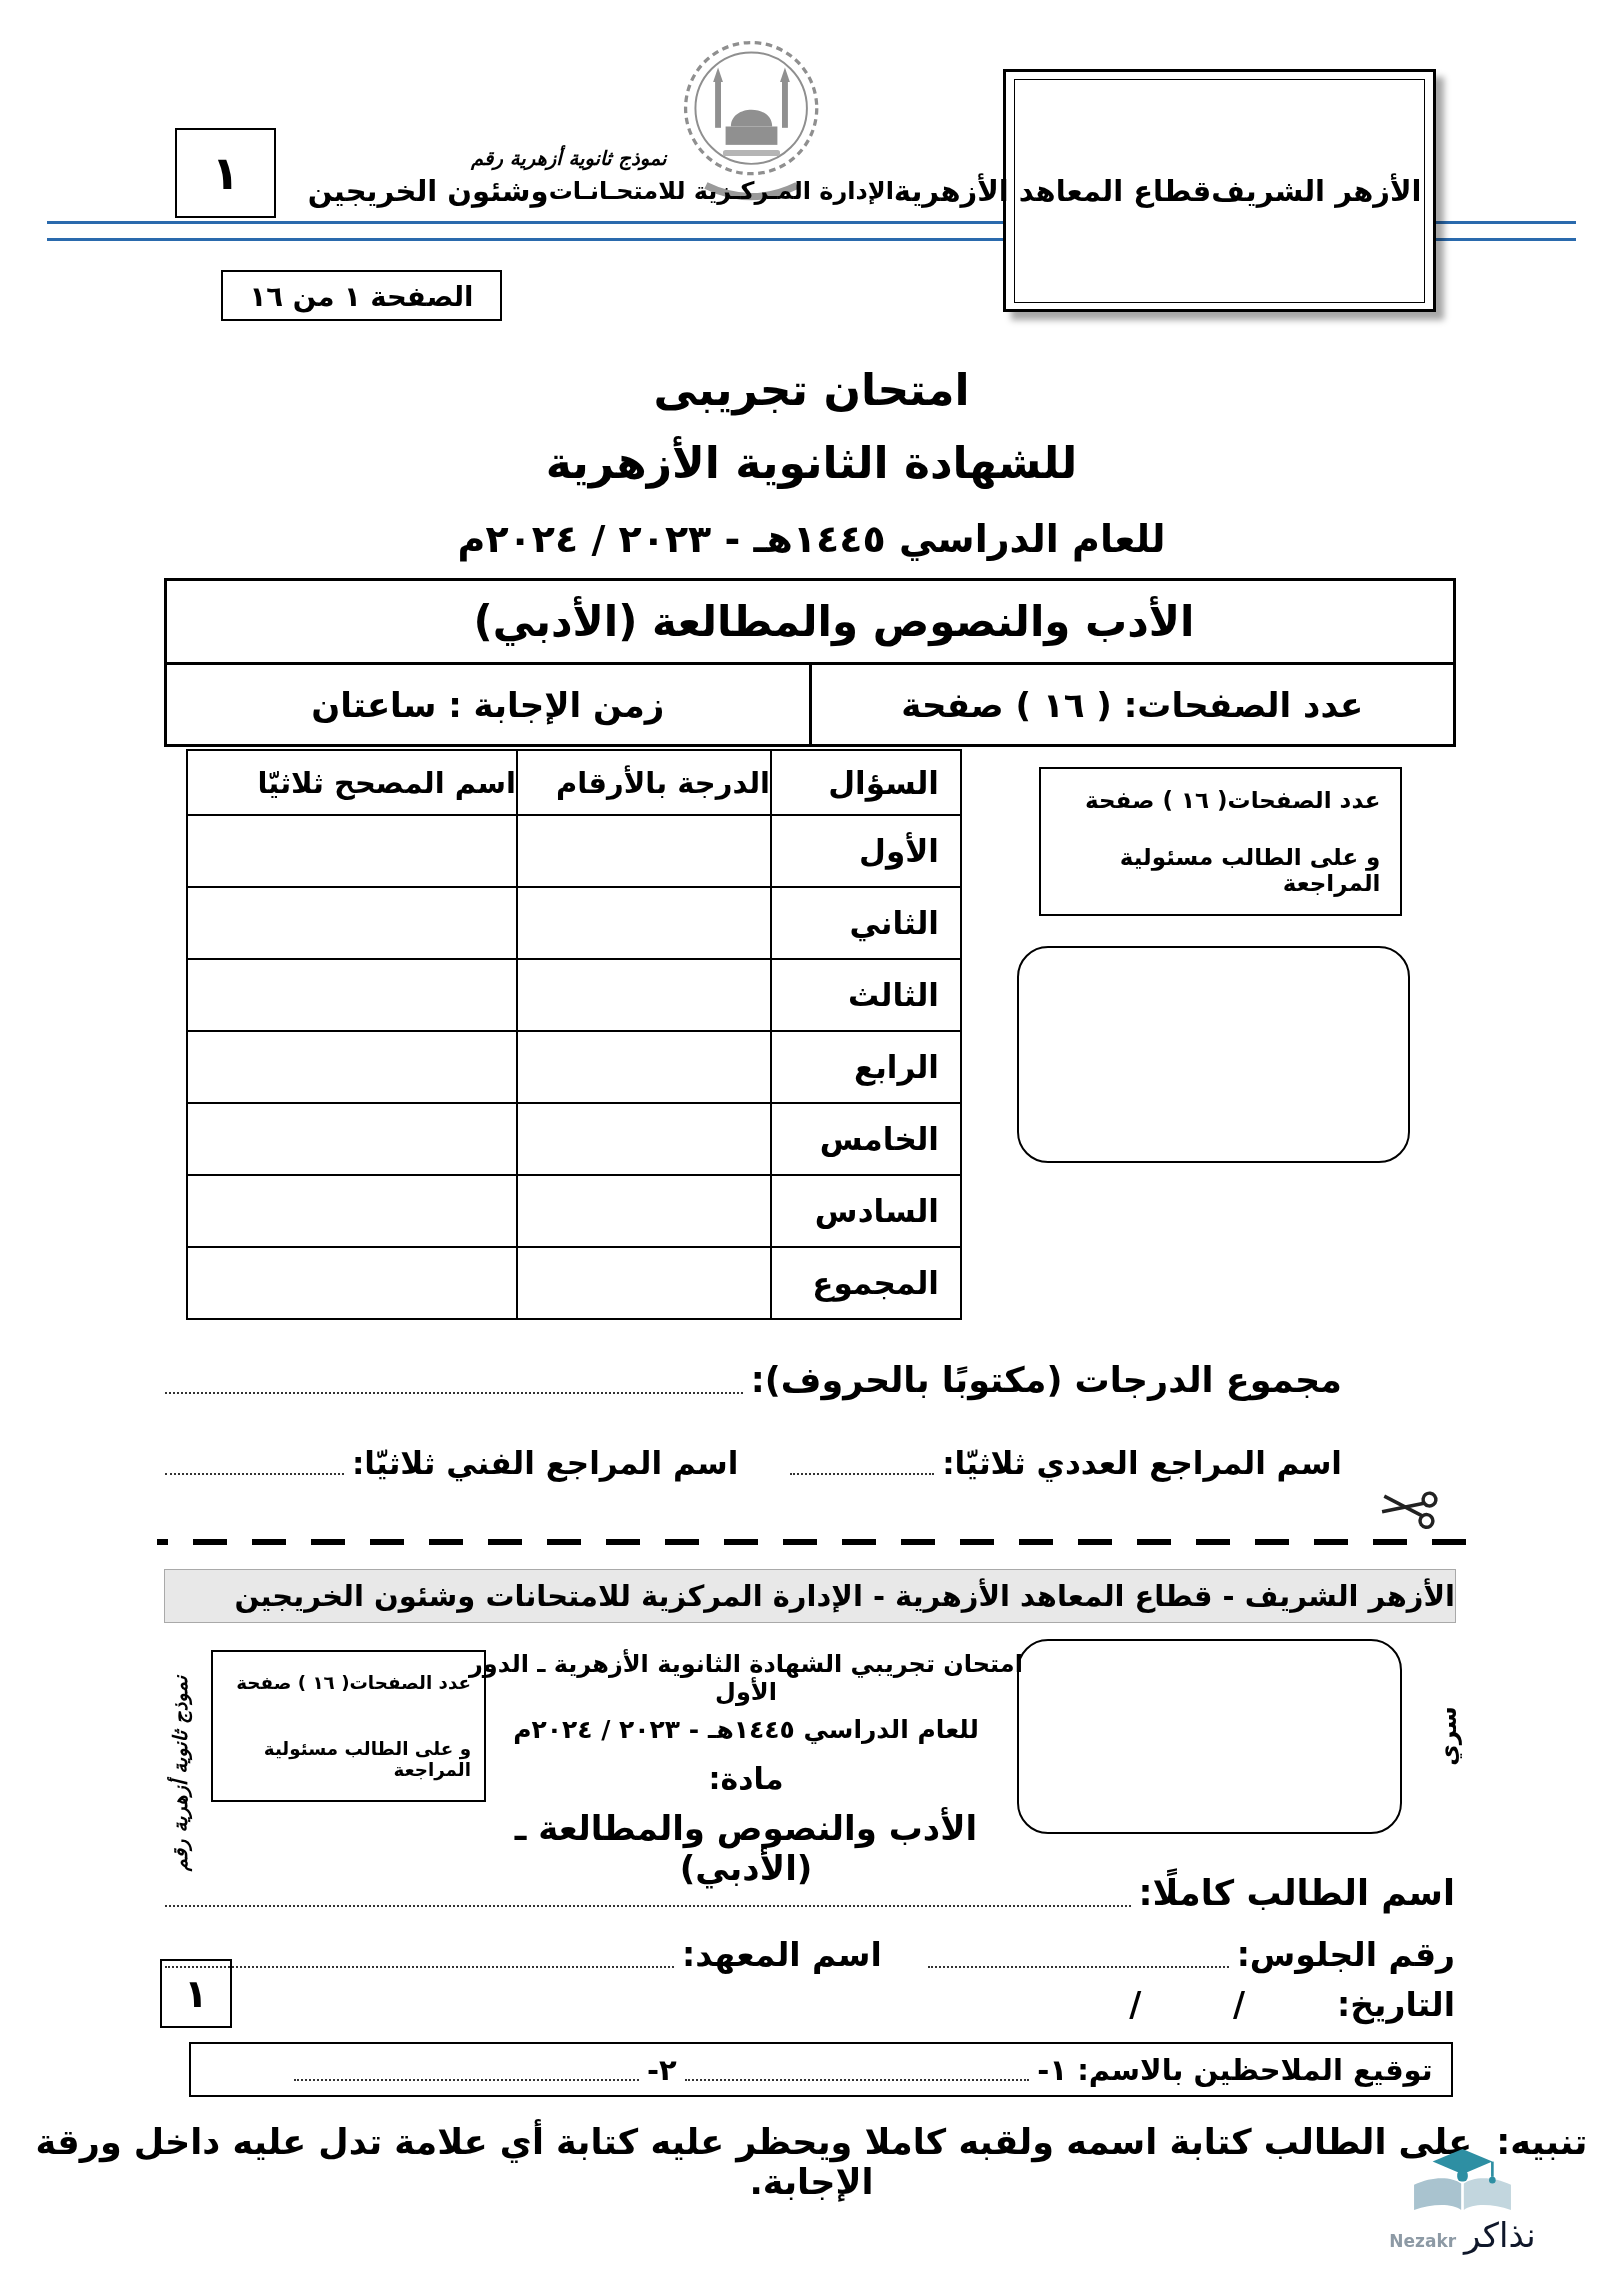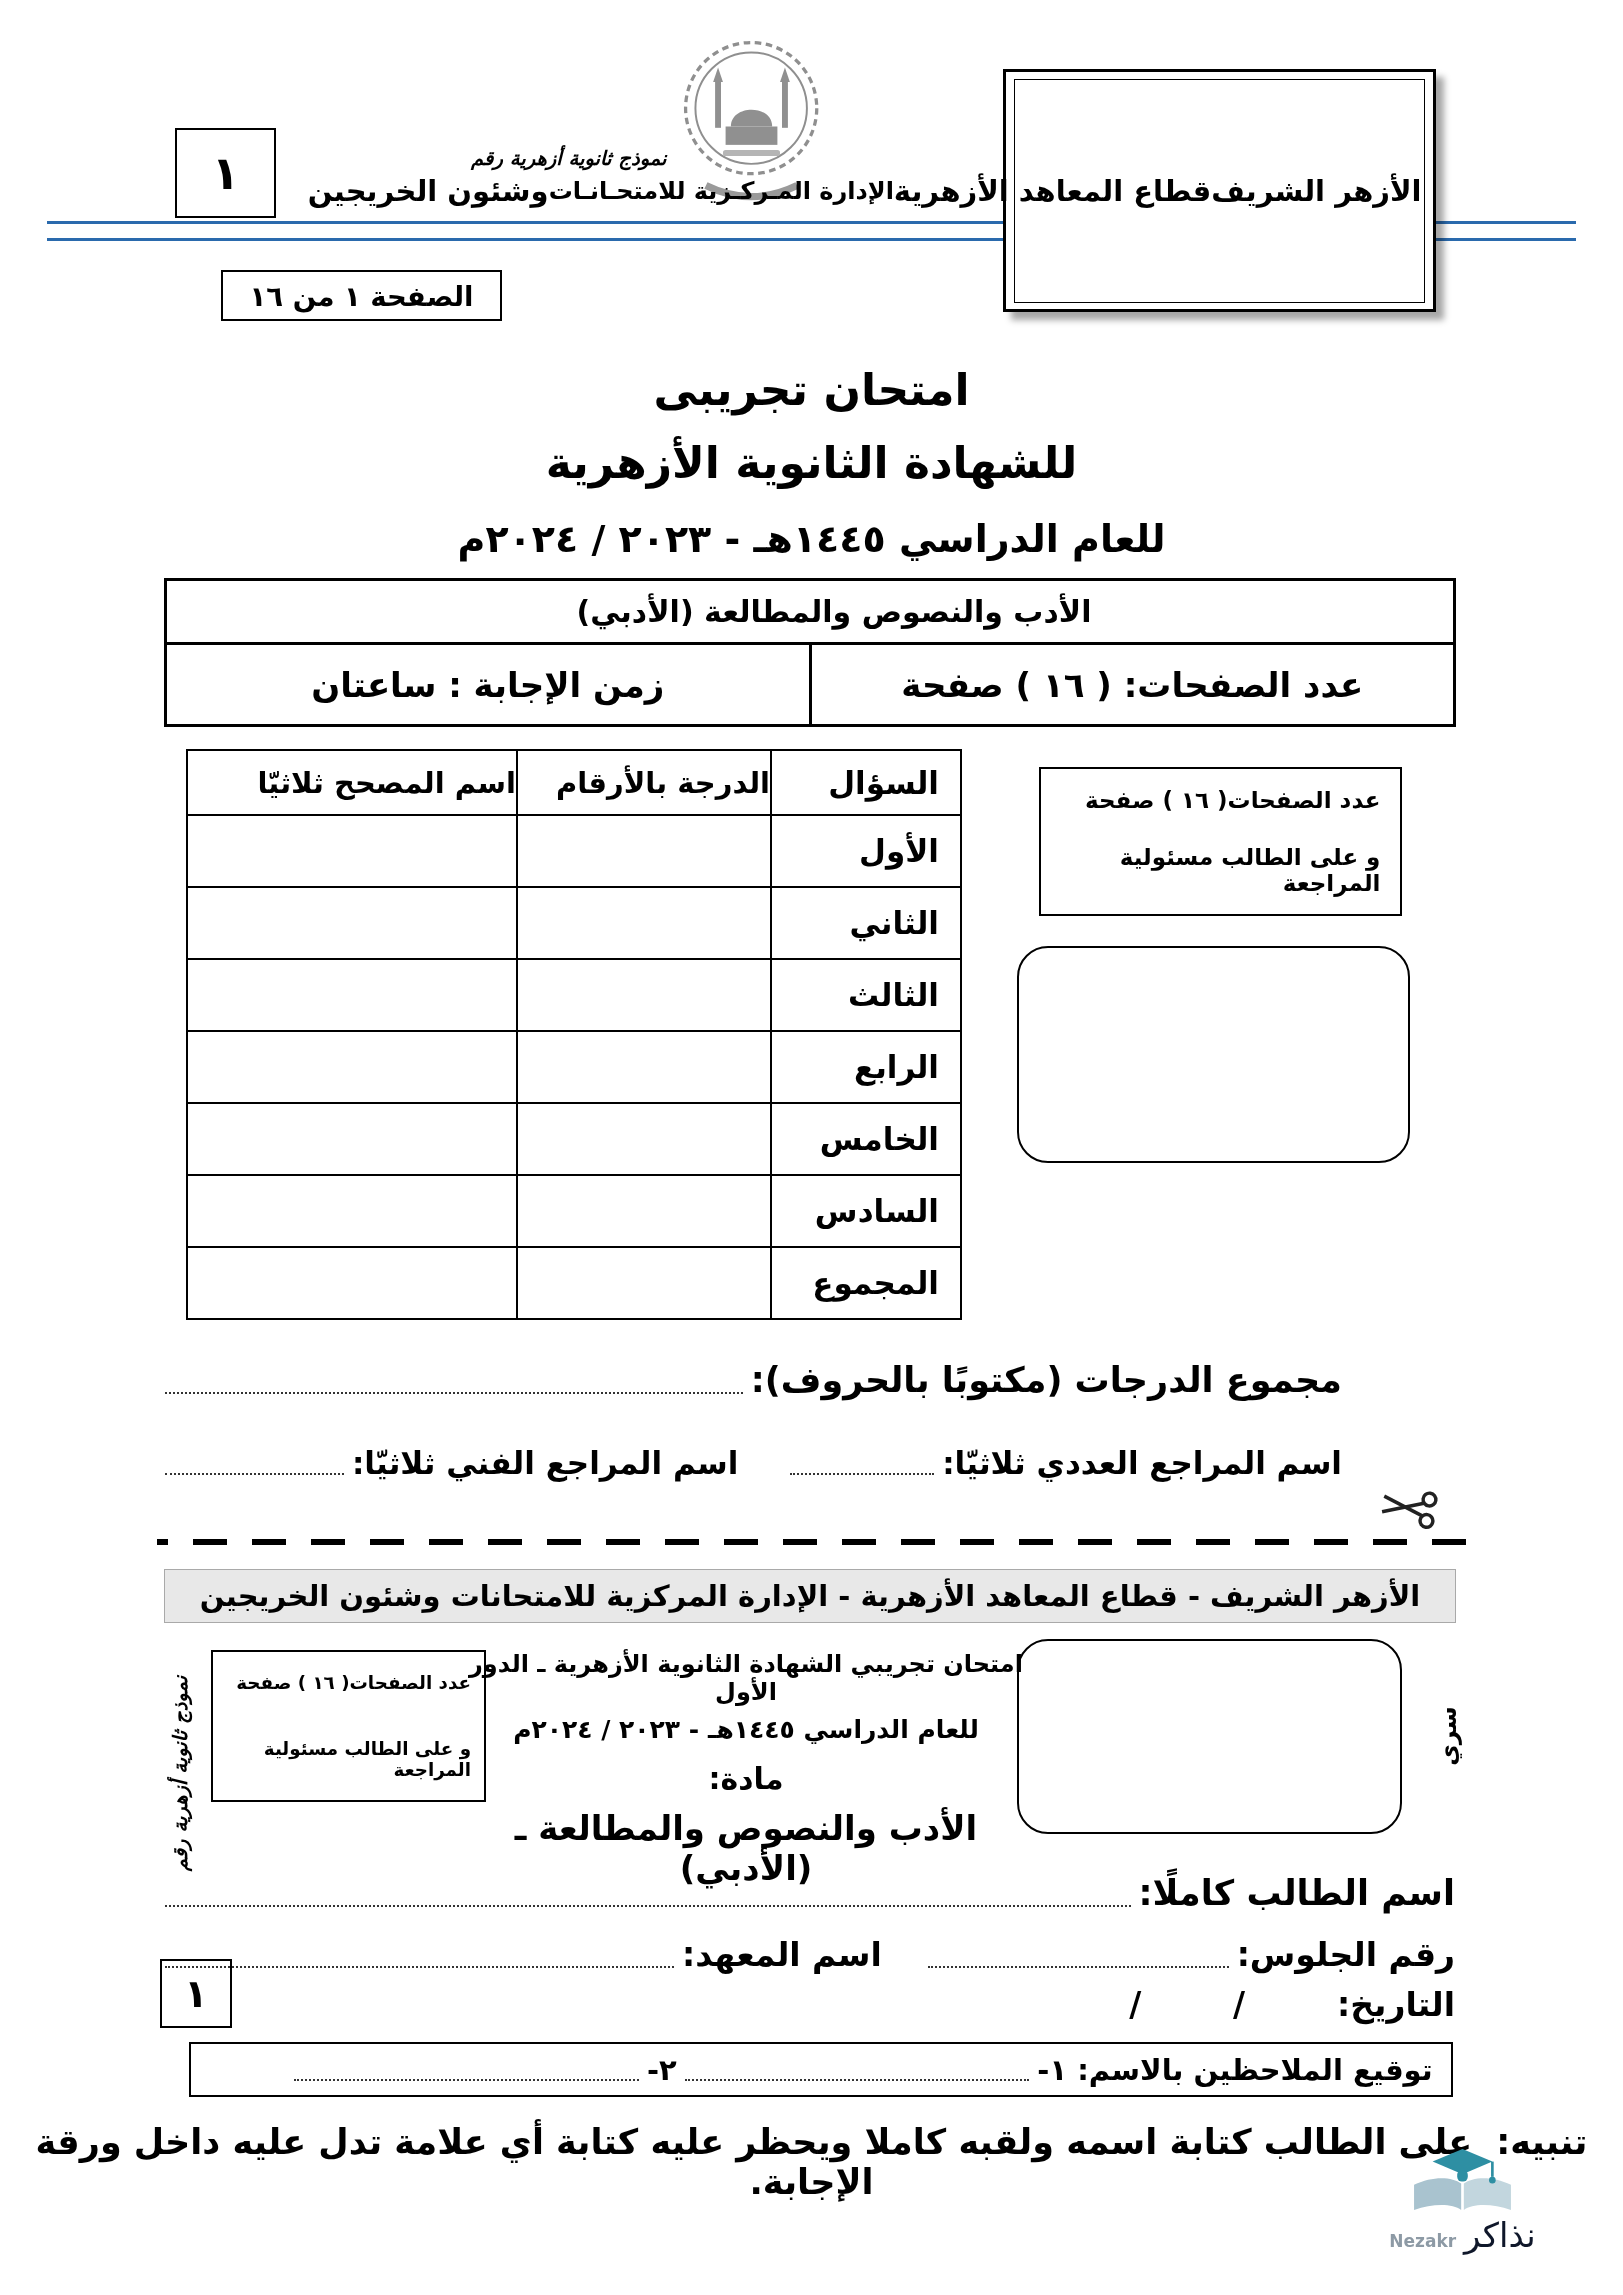--- a/index.html
+++ b/index.html
@@ -45,22 +45,22 @@
 
   
   .title { position:absolute; left:0; width:100%; text-align:center; font-weight:bold; }
   .t1 { top:364px; font-size:44px; }
   .t2 { top:437px; font-size:44px; }
   .t3 { top:517px; font-size:38px; }
 
   
   .subject-box { position:absolute; left:164px; top:578px; width:1292px; border:3.3px solid #000; background:#fff; }
   .subject-name {
-    height:64px; display:flex; align-items:center; justify-content:center;
-    font-size:30px; font-weight:bold; border-bottom:3.3px solid #000;padding-left:48px;
+    height:84px; display:flex; align-items:center; justify-content:center;
+    font-size:42px; font-weight:bold; border-bottom:3.3px solid #000;padding-left:48px;
   }
   .subject-meta { display:flex; height:79px; }
   .meta-cell { flex:1; display:flex; align-items:center; justify-content:center; font-size:34px; font-weight:bold; }
   .meta-cell.right { border-left:3.3px solid #000; }
 
   
   .grade-table { position:absolute; left:186px; top:749px; border-collapse:collapse; background:#fff; }
   .grade-table th, .grade-table td { border:2px solid #000; }
   .grade-table col.q { width:190px; }
   .grade-table col.num { width:254px; }
@@ -94,21 +94,21 @@
   .scissors { position:absolute; left:1379px; top:1484px; width:59px; height:47px; transform:rotate(8deg); }
   .scissors svg { width:100%; height:100%; }
   .cut-line {
     position:absolute; left:157px; right:157px; top:1539px; height:5.9px;
     background:repeating-linear-gradient(to left, #000 0 34px, transparent 34px 59px);
   }
 
   
   .stub-header {
     position:absolute; left:164px; top:1569px; width:1292px; height:54px;
-    background:#e8e8e8; border:1.3px solid #a9a9a9; display:flex; align-items:center; justify-content:center;
+    background:#e8e8e8; border:1.3px solid #a9a9a9; display:flex; align-items:center; 
     font-size:29px; font-weight:bold;
   }
   .secret {
     position:absolute; left:1415px; top:1722px; width:65px; text-align:center;
     transform:rotate(-90deg); font-size:23.6px; font-weight:bold;
   }
   .form-label-side {
     position:absolute; left:49px; top:1762px; width:262px; text-align:center;
     transform:rotate(-90deg); font-size:19.6px; font-weight:bold; font-style:italic;
   }

